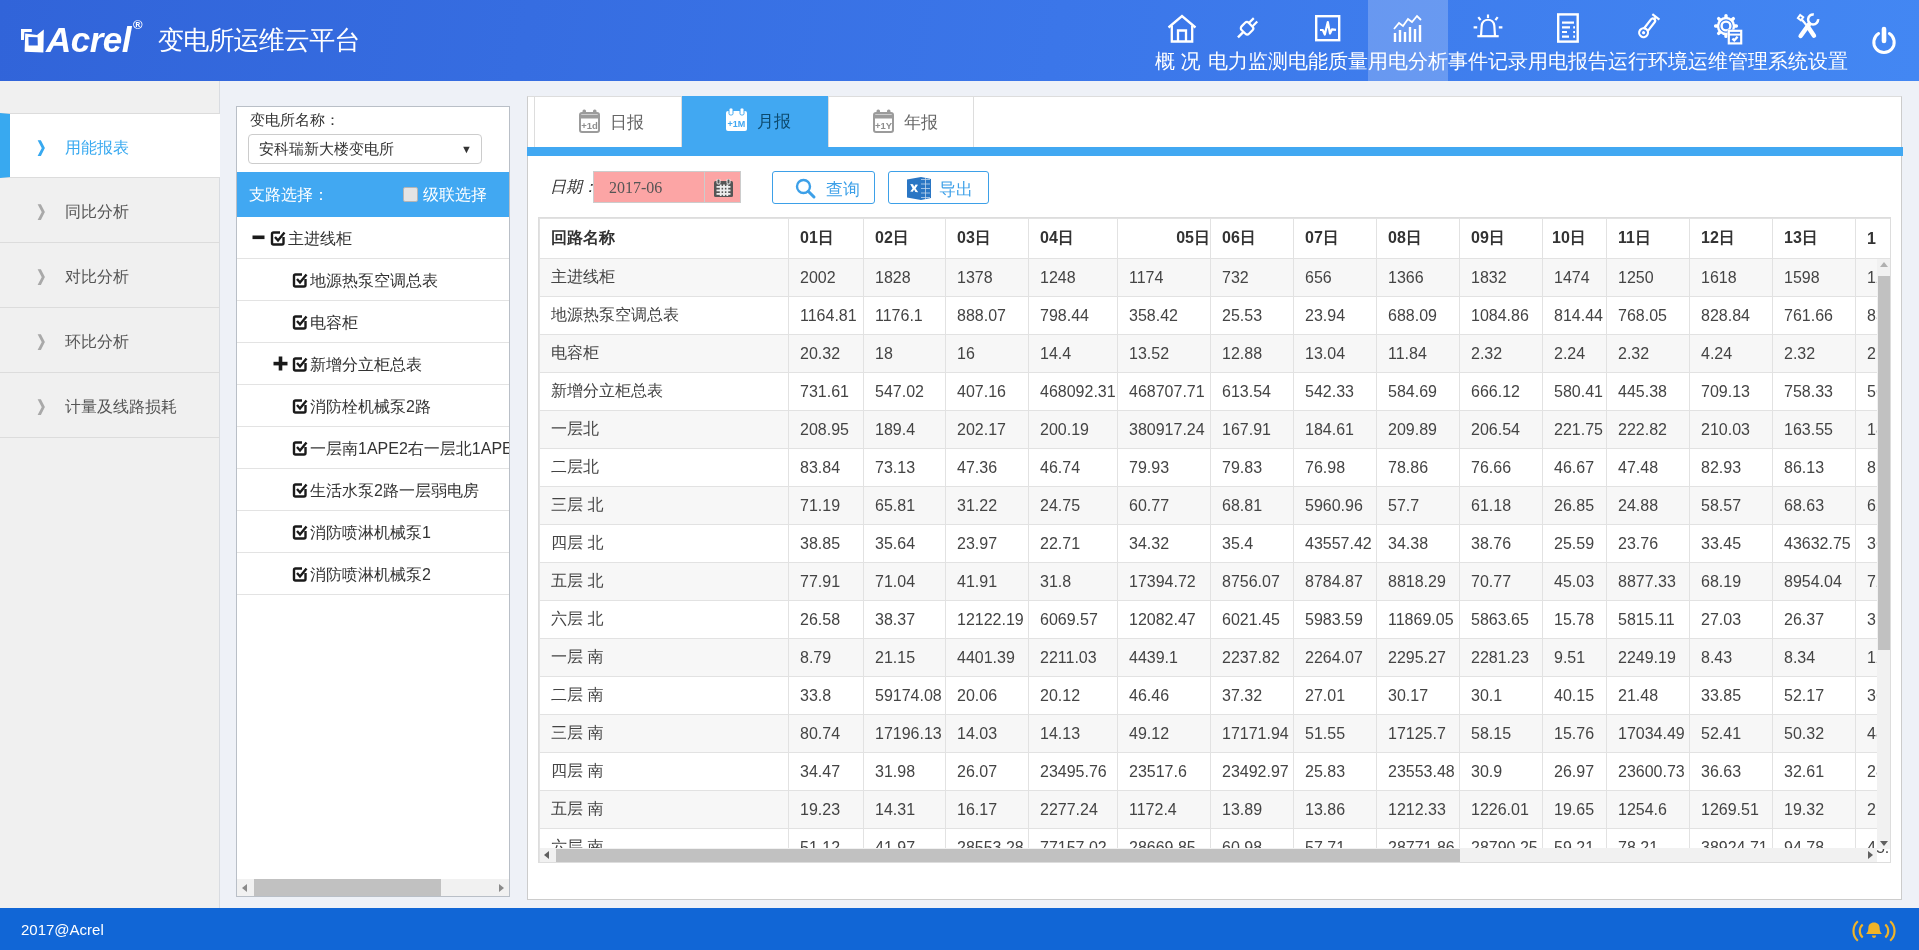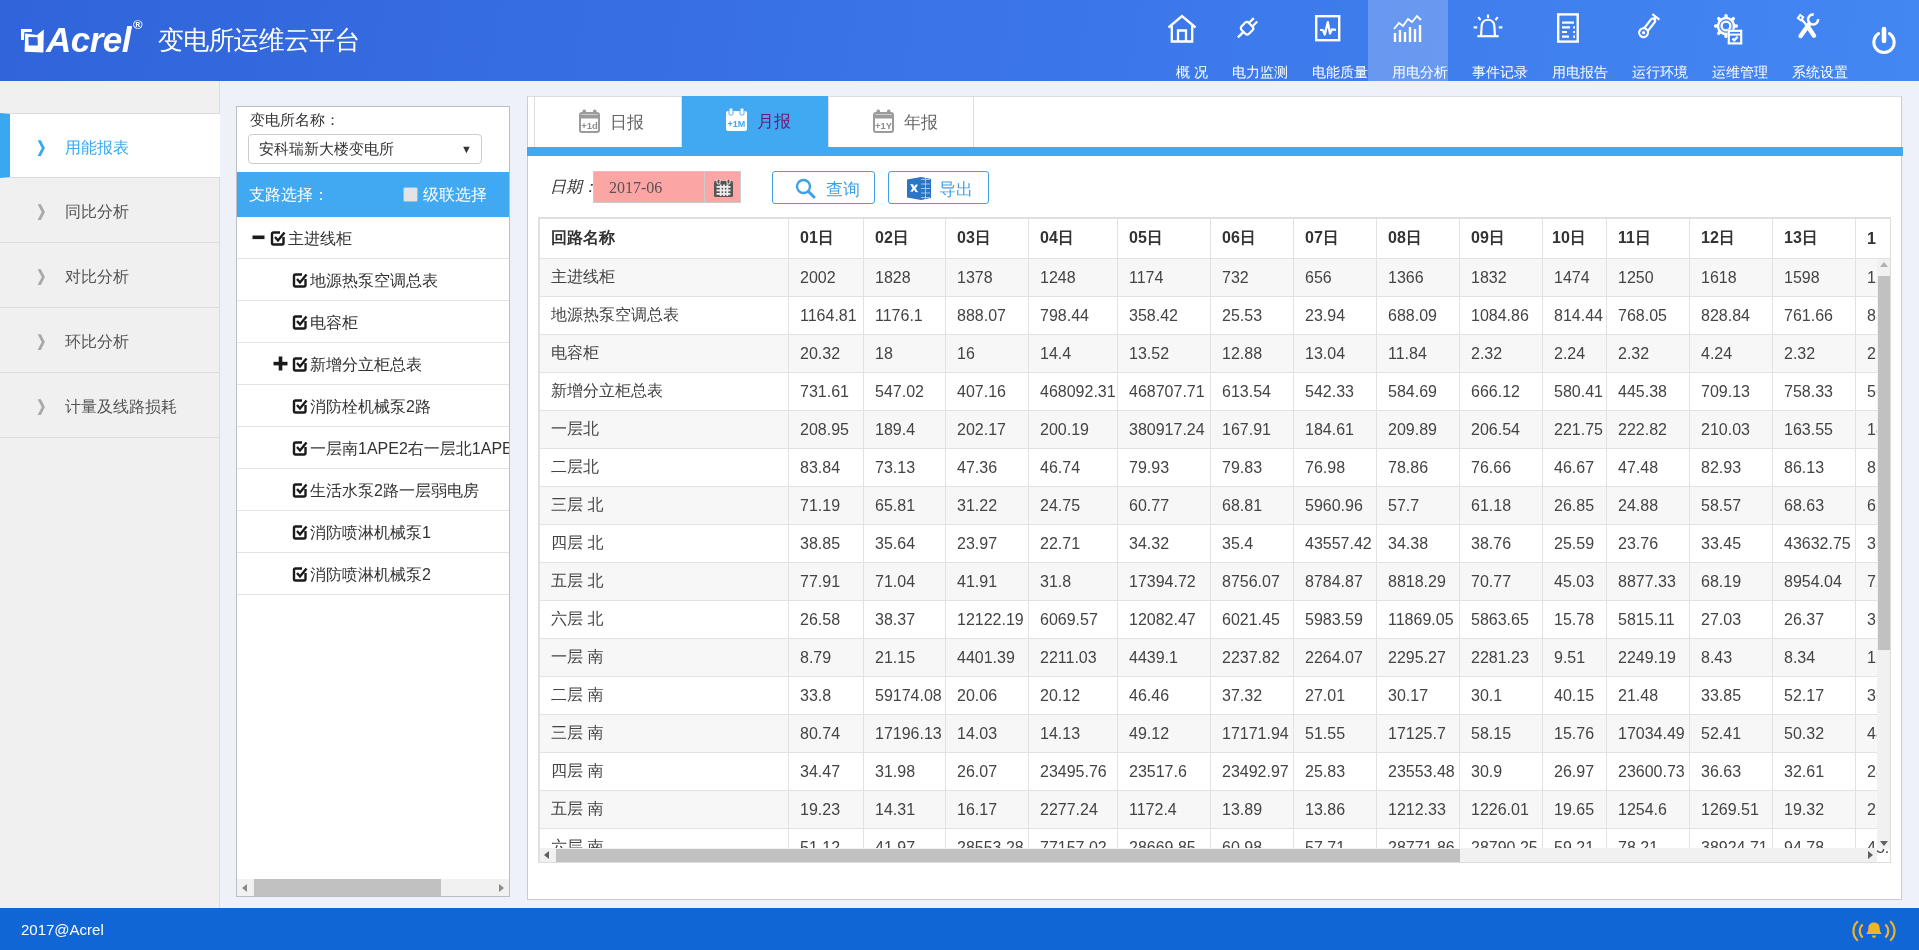--- a/index.html
+++ b/index.html
@@ -11,21 +11,21 @@
   background:linear-gradient(100deg, #3164d9 0%, #3b76e9 55%, #4387f3 100%); }
 #logo { position:absolute; left:21px; top:29px; }
 #acrel { position:absolute; left:46px; top:20px; color:#fff; font-size:35px; font-weight:bold; font-style:italic; letter-spacing:-0.5px; }
 #reg { position:absolute; left:133px; top:17px; color:#fff; font-size:13px; font-weight:bold; font-style:normal; }
 #apptitle { position:absolute; left:158px; top:23px; color:#fff; font-size:26px; font-weight:500; letter-spacing:-0.8px; }
 #nav { position:absolute; left:1145px; top:0; height:81px; display:flex; }
 .navitem { width:80px; height:81px; position:relative; color:#fff; }
 .navitem.first { width:63px; } .navitem.first svg { left:calc(50% + 5px); } .navitem.first .navlabel { padding-left:10px; }
 .navitem.active { background:rgba(255,255,255,0.22); }
 .navitem svg { position:absolute; top:13px; left:50%; transform:translateX(-50%); }
-.navlabel { position:absolute; top:64px; width:100%; text-align:right; font-size:14px; letter-spacing:0px; white-space:nowrap; }
+.navlabel { position:absolute; top:48px; width:100%; text-align:left; font-size:20px; letter-spacing:0px; white-space:nowrap; }
 #power { position:absolute; left:1867px; top:26px; }
 
 
 #footer { position:absolute; left:0; top:908px; width:1919px; height:42px; background:#1166d6; }
 #footer .txt { position:absolute; left:21px; top:13px; color:#fff; font-size:15px; }
 #bell { position:absolute; left:1852px; top:9px; }
 
 
 #sidebar { position:absolute; left:0; top:81px; width:220px; height:827px; background:#f0f0f0; border-right:1px solid #d9dce1; }
 .menuitem { position:relative; width:220px; height:65px; border-bottom:1px solid #dcdcdc; color:#555; }
@@ -55,21 +55,21 @@
 .sbarrow { position:absolute; width:0; height:0; }
 
 
 #main { position:absolute; left:527px; top:96px; width:1375px; height:804px; background:#fff; border:1px solid #ccc; border-top:1px solid #ddd; }
 .tab { position:absolute; top:-1px; height:51px; background:#fff; border:1px solid #ddd; border-bottom:none; }
 #tab1 { left:6px; width:148px; }
 #tab2 { left:154px; width:146px; background:#41a8f2; border:none; }
 #tab3 { left:300px; width:146px; }
 .tab .ticon { position:absolute; left:43px; top:12px; }
 .tab .ttext { position:absolute; left:75px; top:14px; font-size:17px; color:#666; }
-#tab2 .ttext { color:#701a75; }
+#tab2 .ttext { color:#0c4a6e; }
 #tabline { position:absolute; left:-1px; top:50px; width:1376px; height:9px; background:#41a8f2; margin-top:0; }
 .dlabel { position:absolute; left:22px; top:80px; font-size:16px; color:#333;font-style:italic; }
 #dinput { position:absolute; left:65px; top:74px; width:148px; height:32px; background:#fca5a5; border:1px solid #ccc; border-radius:0;font-family:Liberation Serif, serif; }
 #dinput .dtxt { position:absolute; left:15px; top:7px; font-size:16px; color:#555; }
 #dinput .sep { position:absolute; left:110px; top:0px; width:1px; height:30px; background:#ccc; }
 #dinput .cal { position:absolute; left:120px; top:7px; }
 .btn { position:absolute; top:74px; height:33px; background:#fff; border:1px solid #3da0e8; border-radius:3px; color:#3da0e8; }
 #btnq { left:244px; width:103px; }
 #btne { left:360px; width:101px;padding-left:24px; }
 .btn .btxt { position:absolute; top:6px; font-size:17px; color:#3da0e8; }
@@ -367,21 +367,21 @@
     </div>
   <div id="tablewrap">
     <table id="dtable">
         <tbody id="tbody">
           <tr class="hdr">
             <td style="width: 249px;">回路名称</td>
             <td style="width: 75px;">01日</td>
             <td style="width: 82px;">02日</td>
             <td style="width: 83px;">03日</td>
             <td style="width: 89px;">04日</td>
-            <td style="width: 93px;">05日</td>
+            <td style="width: 93px; text-align: right;">05日</td>
             <td style="width: 83px;">06日</td>
             <td style="width: 83px;">07日</td>
             <td style="width: 83px;">08日</td>
             <td style="width: 83px;">09日</td>
             <td style="width: 64px; padding-left: 9px;">10日</td>
             <td style="width: 83px;">11日</td>
             <td style="width: 83px;">12日</td>
             <td style="width: 83px;">13日</td>
             <td style="width: 134px;">1</td>
           </tr>

